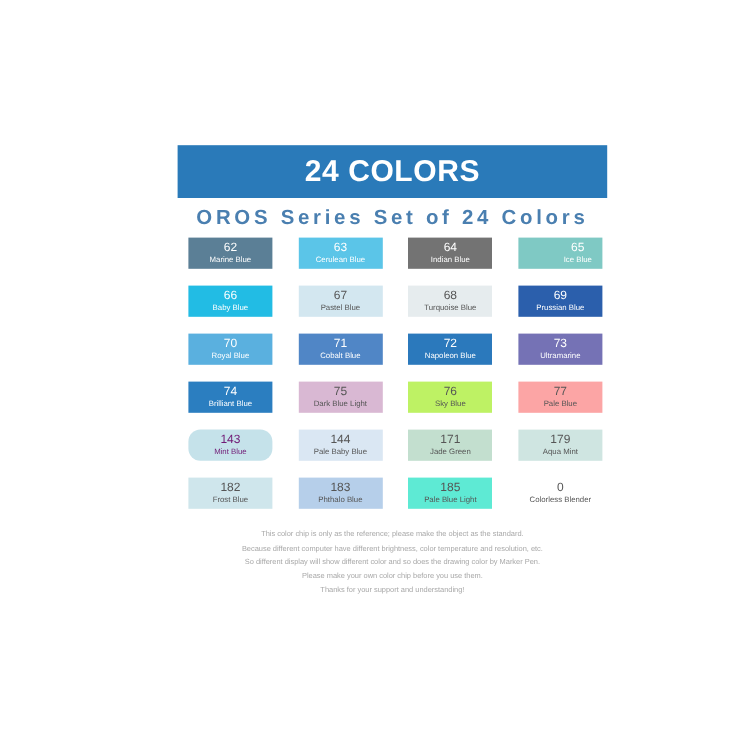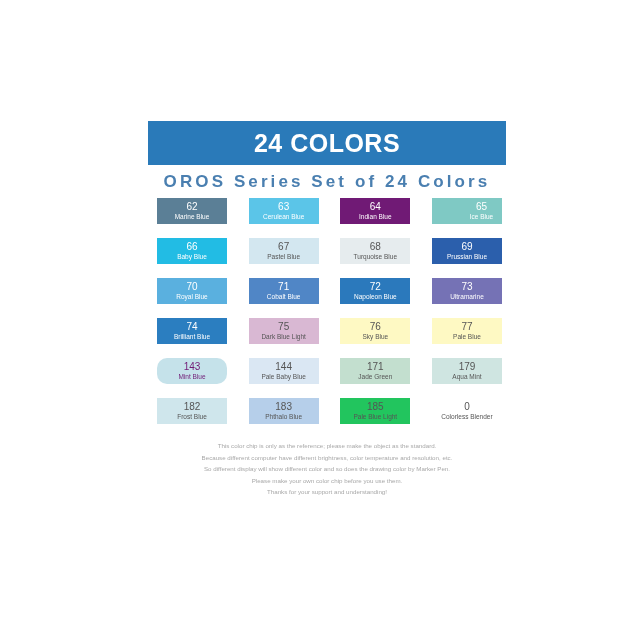--- a/index.html
+++ b/index.html
@@ -116,21 +116,21 @@
   <div class="grid">
       <div class="grid-row">
         <div class="swatch" style="background: rgb(91, 127, 150); color: rgb(255, 255, 255);">
           <div class="swatch-code">62</div>
           <div class="swatch-name">Marine Blue</div>
         </div>
         <div class="swatch" style="background: rgb(91, 197, 232); color: rgb(255, 255, 255);">
           <div class="swatch-code">63</div>
           <div class="swatch-name">Cerulean Blue</div>
         </div>
-        <div class="swatch" style="background: #701a75; color: rgb(255, 255, 255);">
+        <div class="swatch" style="background: #737373; color: rgb(255, 255, 255);">
           <div class="swatch-code">64</div>
           <div class="swatch-name">Indian Blue</div>
         </div>
         <div class="swatch" style="background: rgb(127, 201, 196); color: rgb(255, 255, 255); padding-left: 29px;">
           <div class="swatch-code">65</div>
           <div class="swatch-name">Ice Blue</div>
         </div>
       </div>
       <div class="grid-row">
         <div class="swatch" style="background: rgb(34, 188, 228); color: rgb(255, 255, 255);">
@@ -170,25 +170,25 @@
       </div>
       <div class="grid-row">
         <div class="swatch" style="background: rgb(43, 126, 192); color: rgb(255, 255, 255);">
           <div class="swatch-code">74</div>
           <div class="swatch-name">Brilliant Blue</div>
         </div>
         <div class="swatch" style="background: rgb(217, 184, 211); color: rgb(85, 85, 85);">
           <div class="swatch-code">75</div>
           <div class="swatch-name">Dark Blue Light</div>
         </div>
-        <div class="swatch" style="background: #fef9c3; color: rgb(85, 85, 85);">
+        <div class="swatch" style="background: #bef264; color: rgb(85, 85, 85);">
           <div class="swatch-code">76</div>
           <div class="swatch-name">Sky Blue</div>
         </div>
-        <div class="swatch" style="background: #fef9c3; color: rgb(85, 85, 85);">
+        <div class="swatch" style="background: #fca5a5; color: rgb(85, 85, 85);">
           <div class="swatch-code">77</div>
           <div class="swatch-name">Pale Blue</div>
         </div>
       </div>
       <div class="grid-row">
         <div class="swatch" style="background: rgb(197, 226, 234); color: #701a75; border-radius: 10px;">
           <div class="swatch-code">143</div>
           <div class="swatch-name">Mint Blue</div>
         </div>
         <div class="swatch" style="background: rgb(218, 231, 243); color: rgb(85, 85, 85);">
@@ -206,21 +206,21 @@
       </div>
       <div class="grid-row">
         <div class="swatch" style="background: rgb(207, 230, 236); color: rgb(85, 85, 85);">
           <div class="swatch-code">182</div>
           <div class="swatch-name">Frost Blue</div>
         </div>
         <div class="swatch" style="background: rgb(182, 207, 234); color: rgb(85, 85, 85);">
           <div class="swatch-code">183</div>
           <div class="swatch-name">Phthalo Blue</div>
         </div>
-        <div class="swatch" style="background: #22c55e; color: rgb(85, 85, 85);">
+        <div class="swatch" style="background: #5eead4; color: rgb(85, 85, 85);">
           <div class="swatch-code">185</div>
           <div class="swatch-name">Pale Blue Light</div>
         </div>
         <div class="swatch" style="background: rgb(255, 255, 255); color: rgb(85, 85, 85);">
           <div class="swatch-code">0</div>
           <div class="swatch-name">Colorless Blender</div>
         </div>
       </div>
     </div>
 

